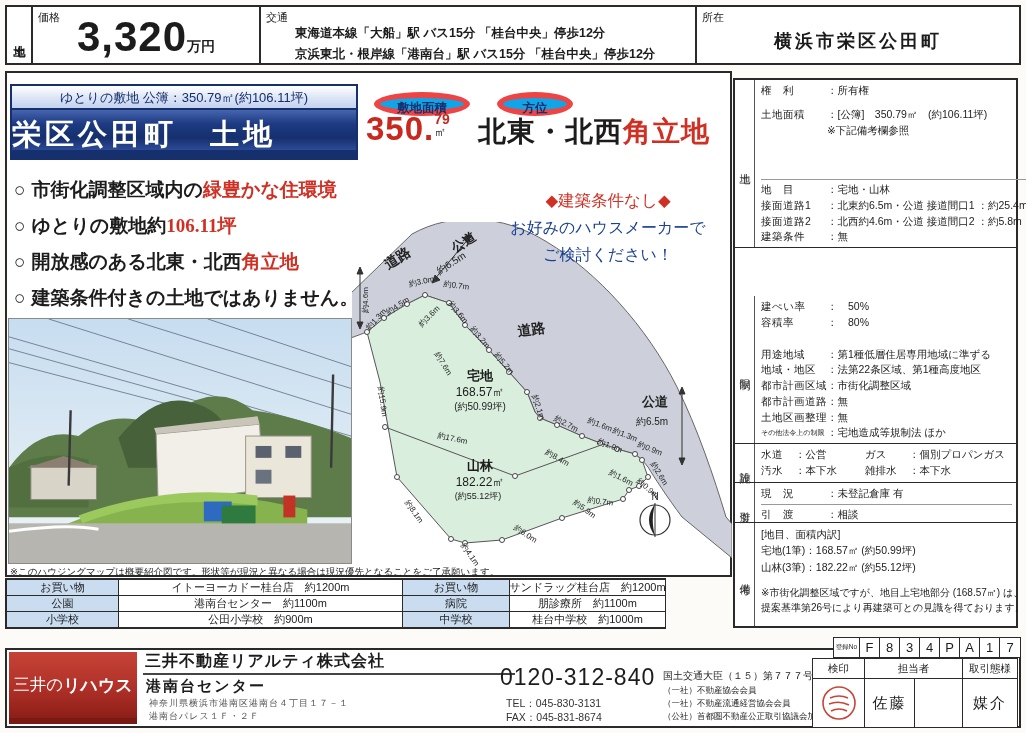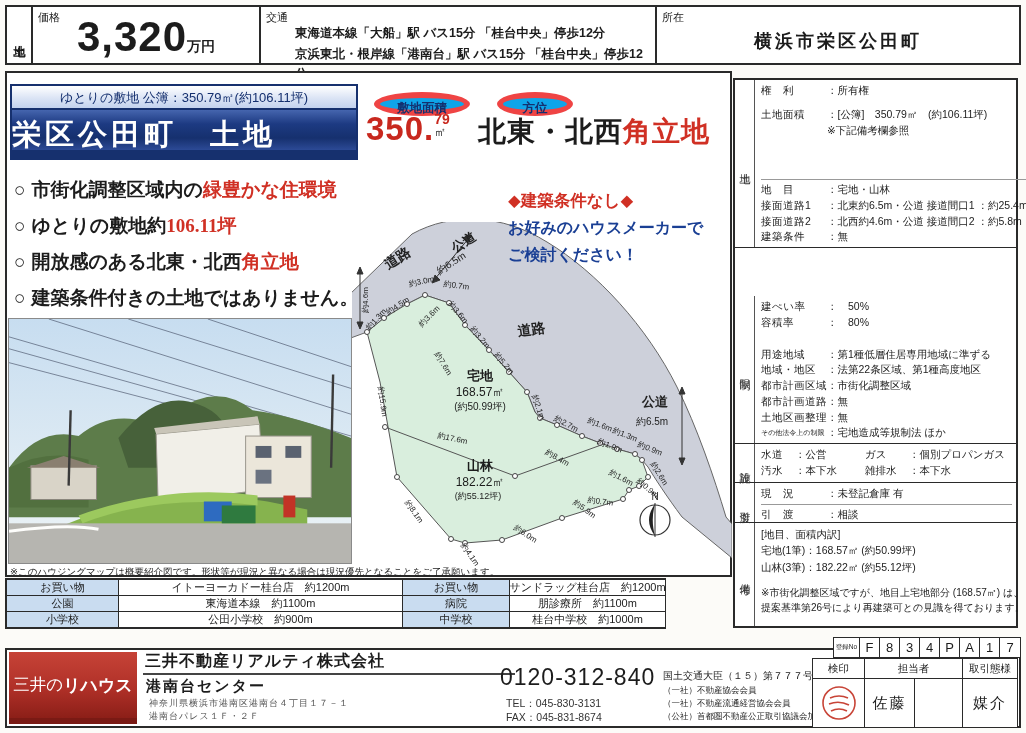--- a/index.html
+++ b/index.html
@@ -8,21 +8,21 @@
   #page { position:relative; width:1026px; height:733px; background:#fcfbf8; overflow:hidden; }
   .abs { position:absolute; }
 
   
   .hdr { left:5px; top:5px; width:1016px; height:60px; border:2px solid #2a2a2a; display:flex; background:#fff; }
   .hdr .cell { border-right:2px solid #2a2a2a; position:relative; }
   .hdr .cell:last-child { border-right:none; }
   .cell-cat { width:26px; display:flex; align-items:center; justify-content:center;
               writing-mode:vertical-rl; text-orientation:upright; font-size:12px; font-weight:bold; }
   .cell-price { width:228px; }
-  .cell-access { width:396px; }
+  .cell-access { width:436px; }
   .cell-loc { flex:1; }
   .mini-label { position:absolute; left:5px; top:3px; font-size:11px; color:#222; }
   .price-val { position:absolute; left:0; right:0; top:6px; text-align:center; font-size:42px; font-weight:bold; letter-spacing:1px; }
   .price-unit { font-size:14px; font-weight:bold; letter-spacing:0; }
   .access-lines { position:absolute; left:34px; top:16px; font-size:12.5px; font-weight:bold; line-height:1.65; }
   .loc-val { position:absolute; left:0; right:0; top:22px; text-align:center; font-size:18px; font-weight:bold; letter-spacing:3px; }
 
   
   .mainbox { left:5px; top:71px; width:727px; height:506px; border:2px solid #2a2a2a; background:#fff; }
 
@@ -47,21 +47,21 @@
   .badge { border:6px solid #ef4444; border-radius:50%; text-align:center; font-weight:bold;
            font-size:12.5px; color:#14306e; background:#0ea5e9; line-height:20px; height:24px; }
   .badge-area { left:374px; top:92px; width:96px; }
   .badge-dir  { left:497px; top:92px; width:76px; }
   .area-val { left:366px; top:110px; white-space:nowrap; }
   .area-big { font-size:33px; font-weight:bold; color:#c8281e; letter-spacing:1px; }
   .area-stack { display:inline-block; vertical-align:top; line-height:1; text-align:left; margin-top:2px;}
   .area-sup { font-size:14px; font-weight:bold; color:#c8281e; display:block; }
   .area-unit { font-size:12px; color:#222; display:block; }
   .dir-val { left:478px; top:113px; font-size:28px; font-weight:bold; letter-spacing:1px; white-space:nowrap; }
-  .appeal { left:508px; top:186px; width:240px; font-weight:bold; line-height:1.7; z-index:5; }
+  .appeal { left:488px; top:186px; width:240px; text-align:center; font-weight:normal; line-height:1.7; z-index:5; }
   .appeal .l1 { color:#d03024; font-size:16.5px; }
   .appeal .l23 { color:#1a3f94; font-size:16px; }
 
   
   .diagram { left:352px; top:222px; width:380px; height:348px; }
 
   
   .spec { left:733px; top:78px; width:285px; height:550px; border:2px solid #2a2a2a; background:#fff; display:flex; flex-direction:column; }
   .sec { display:flex; border-bottom:1.5px solid #2a2a2a; }
   .sec:last-child { border-bottom:none; flex:1; }
@@ -427,21 +427,21 @@
       </div>
     </div>
   </div>
 
   <div class="abs fac">
     <div class="fh">お買い物</div>
     <div>イトーヨーカドー桂台店　約1200m</div>
     <div class="fh">お買い物</div>
     <div>サンドラッグ桂台店　約1200m</div>
     <div class="fh">公園</div>
-    <div>東海道本線　約1100m</div>
+    <div>港南台センター　約1100m</div>
     <div class="fh">病院</div>
     <div>朋診療所　約1100m</div>
     <div class="fh">小学校</div>
     <div>公田小学校　約900m</div>
     <div class="fh">中学校</div>
     <div>桂台中学校　約1000m</div>
   </div>
 
   <div class="abs footerbox"></div>
   <div class="abs logo">

